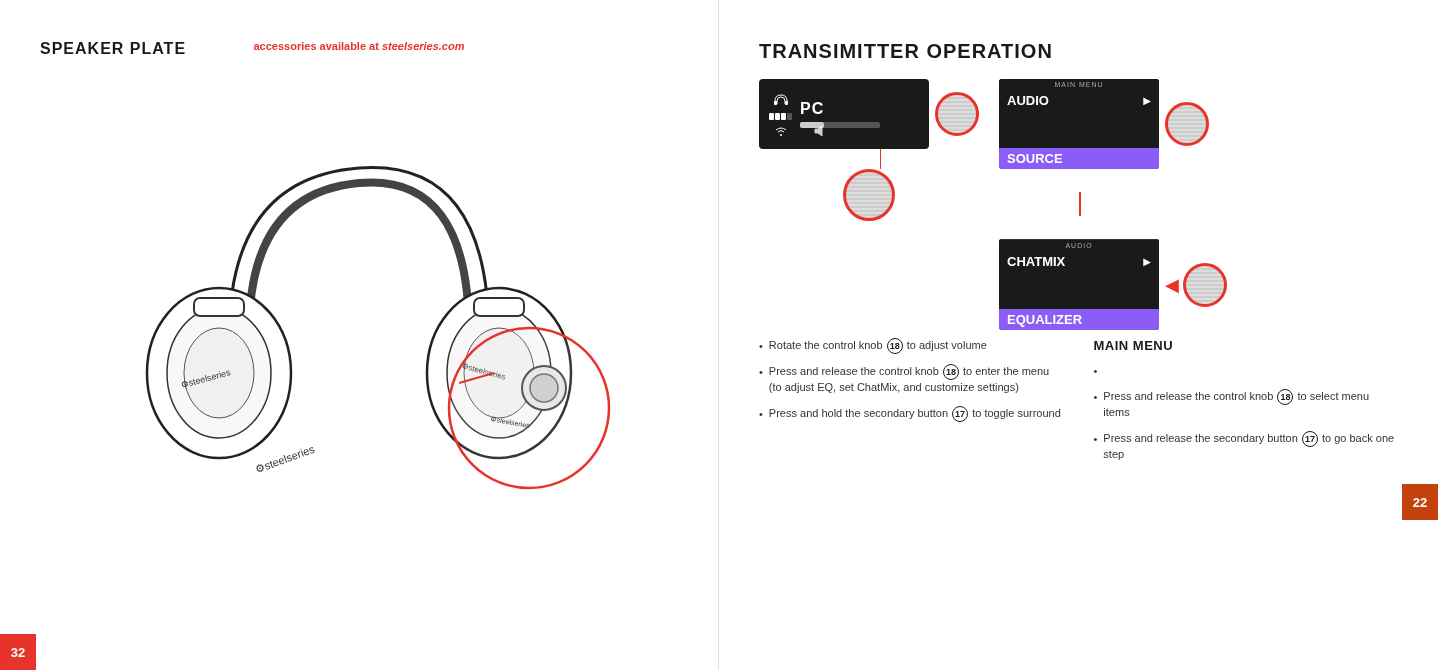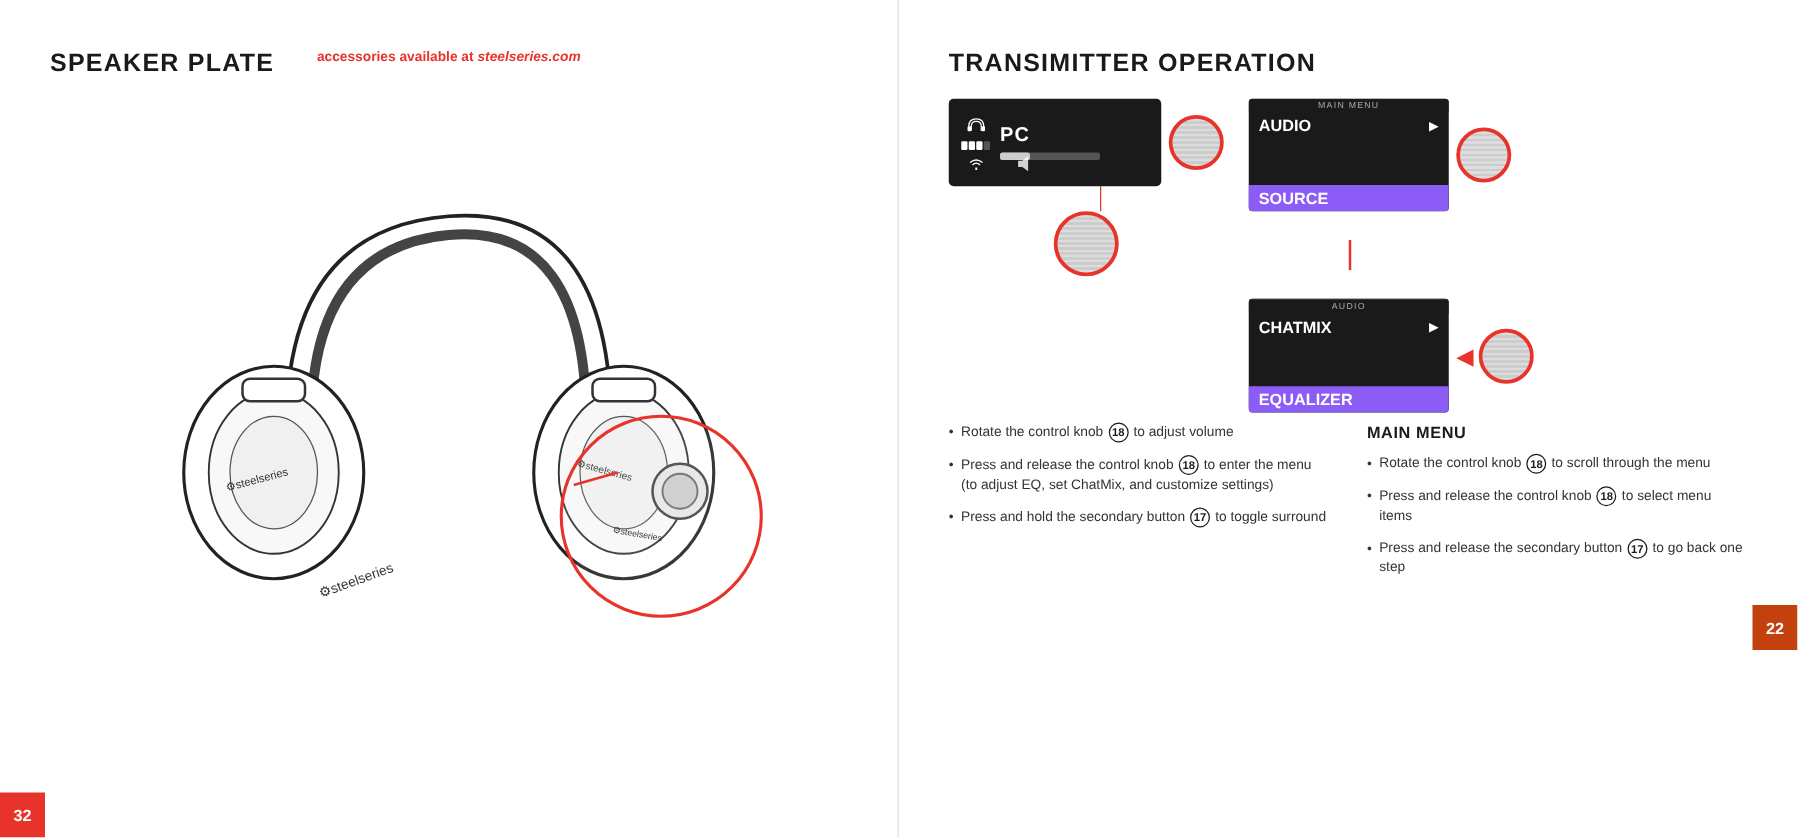--- a/index.html
+++ b/index.html
@@ -55,21 +55,21 @@
       color: white;
       display: flex;
       align-items: center;
       justify-content: center;
       font-size: 13px;
       font-weight: bold;
     }
 
     
     .speaker-plate-title {
-      font-size: 20px;
+      font-size: 16px;
       font-weight: 900;
       letter-spacing: 1px;
       color: #1a1a1a;
       text-transform: uppercase;
     }
 
     .accessories-text {
       position: absolute;
       top: 40px;
       left: 50%;
@@ -483,25 +483,20 @@
           </span>
         </li>
       </ul>
     </div>
 
     <div class="text-section">
       <div class="section-title">MAIN MENU</div>
       <ul class="bullet-list">
         <li class="bullet-item">
           <span class="bullet-dot">•</span>
-          <span>
-            <span>Rotate the control knob</span>
-            <span class="num-badge">18</span>
-            <span>to scroll through the menu</span>
-          </span>
         </li>
         <li class="bullet-item">
           <span class="bullet-dot">•</span>
           <span>
             <span>Press and release the control knob</span>
             <span class="num-badge">18</span>
             <span>to select menu items</span>
           </span>
         </li>
         <li class="bullet-item">

